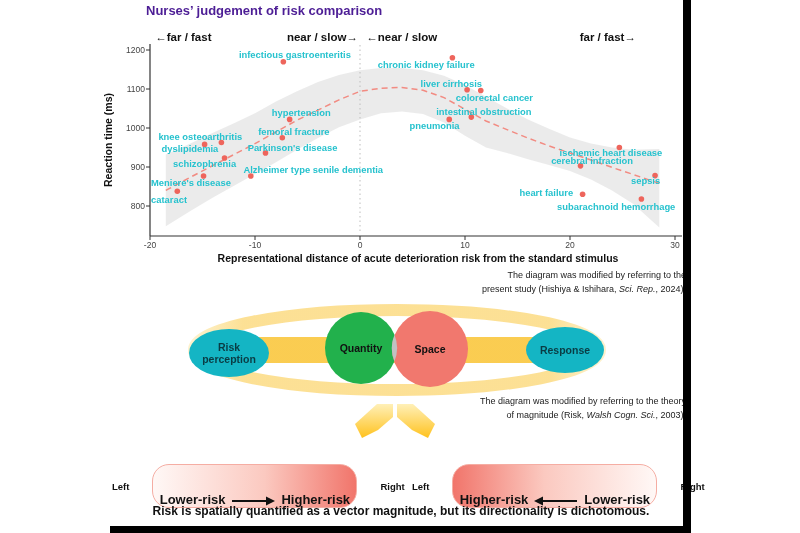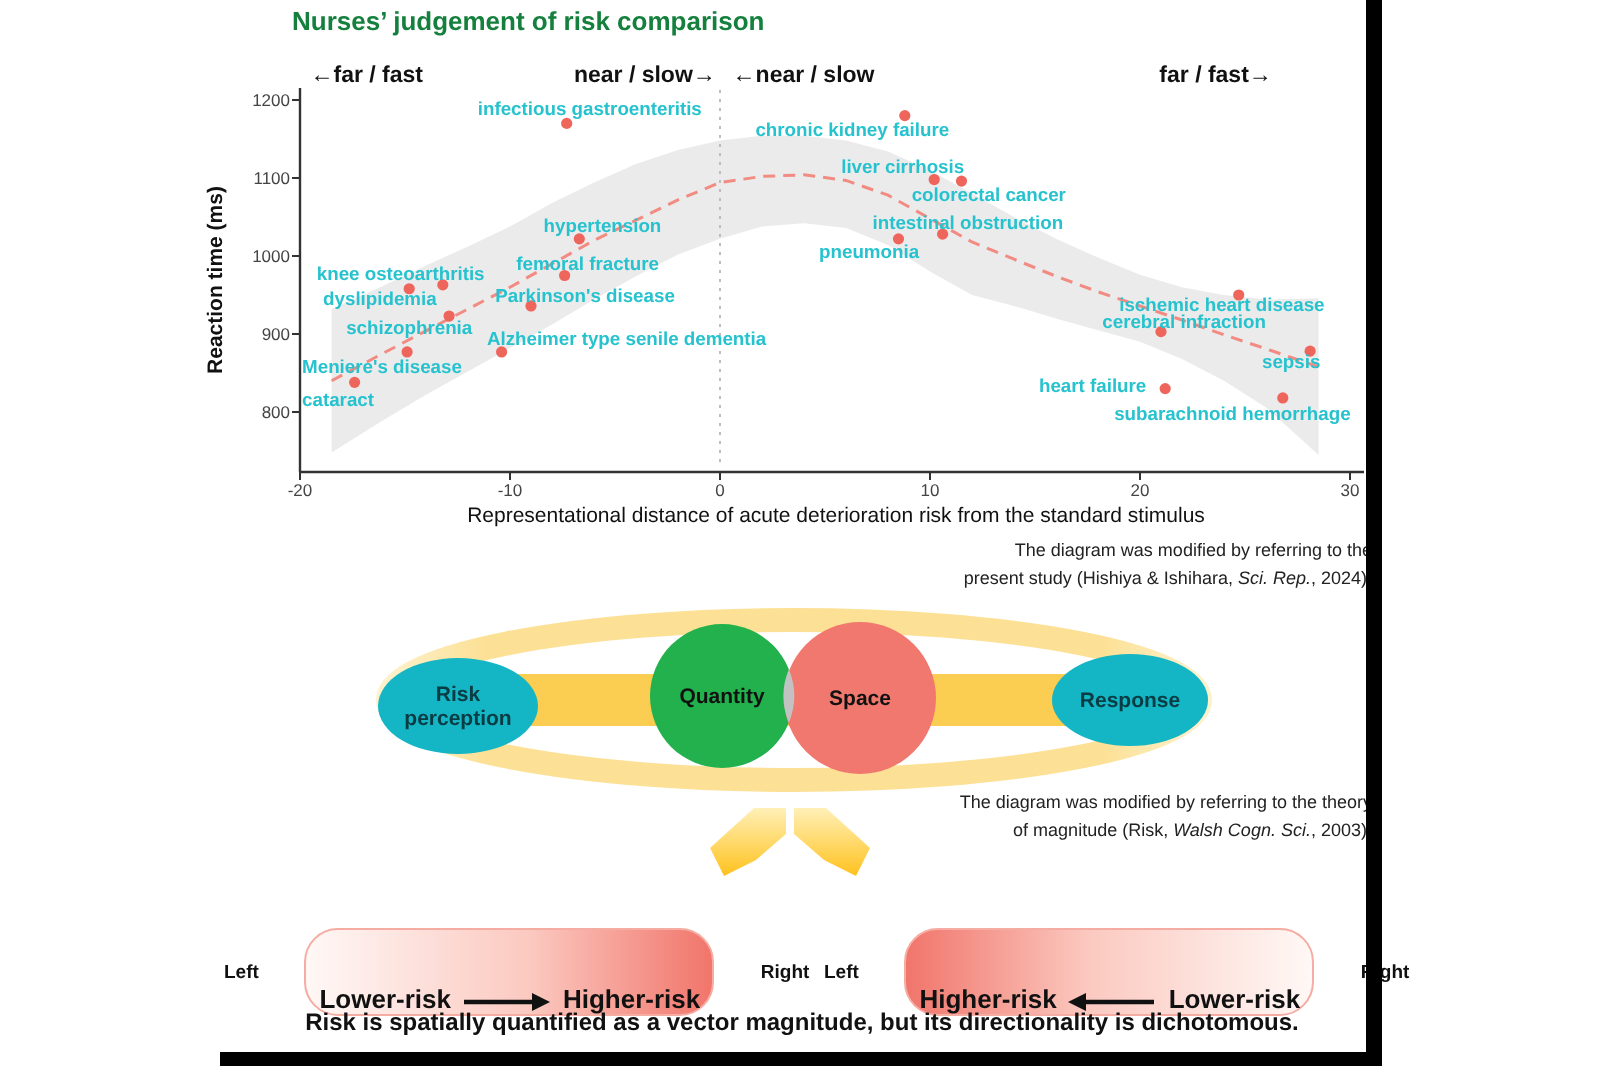--- a/index.html
+++ b/index.html
@@ -1,21 +1,21 @@
 <!DOCTYPE html>
 <html><head>
 <meta charset="utf-8">
 <style>
   html,body{margin:0;padding:0;background:#ffffff;}
   .slide{position:relative;width:800px;height:533px;background:#ffffff;
          font-family:"Liberation Sans",sans-serif;overflow:hidden;}
   .abs{position:absolute;}
   #gfx{position:absolute;left:0;top:0;width:800px;height:533px;}
-  .fig-title{left:146px;top:3px;font-size:13px;font-weight:bold;color:#15803d;white-space:nowrap;}
-  .xaxis-label{left:150px;top:252px;width:536px;text-align:center;font-size:10.5px;font-weight:normal;color:#111;}
+  .fig-title{left:146px;top:3px;font-size:13px;font-weight:bold;color:#4c1d95;white-space:nowrap;}
+  .xaxis-label{left:150px;top:252px;width:536px;text-align:center;font-size:10.5px;font-weight:bold;color:#111;}
   .yaxis-label{left:108px;top:140px;transform:translate(-50%,-50%) rotate(-90deg);
                font-size:10.5px;font-weight:bold;color:#111;white-space:nowrap;}
   .citation{right:114px;text-align:right;font-size:9px;line-height:13.5px;color:#222;}
   .citation .ital{font-style:italic;}
   .cite-study{top:269px;}
   .cite-theory{top:395px;}
   .map-header{top:441px;width:225px;text-align:center;font-size:13.5px;font-weight:bold;color:#F2756B;
               text-decoration:underline;text-underline-offset:3px;text-decoration-thickness:1.5px;white-space:nowrap;}
   .map-header.left{left:133px;} .map-header.right{left:433px;}
   .map-row{top:464px;display:flex;align-items:center;gap:23px;}

